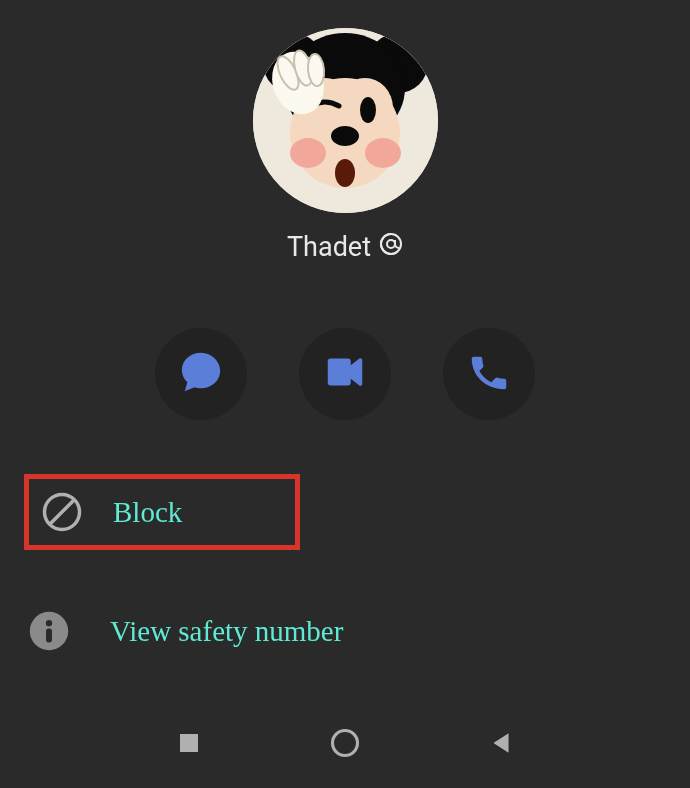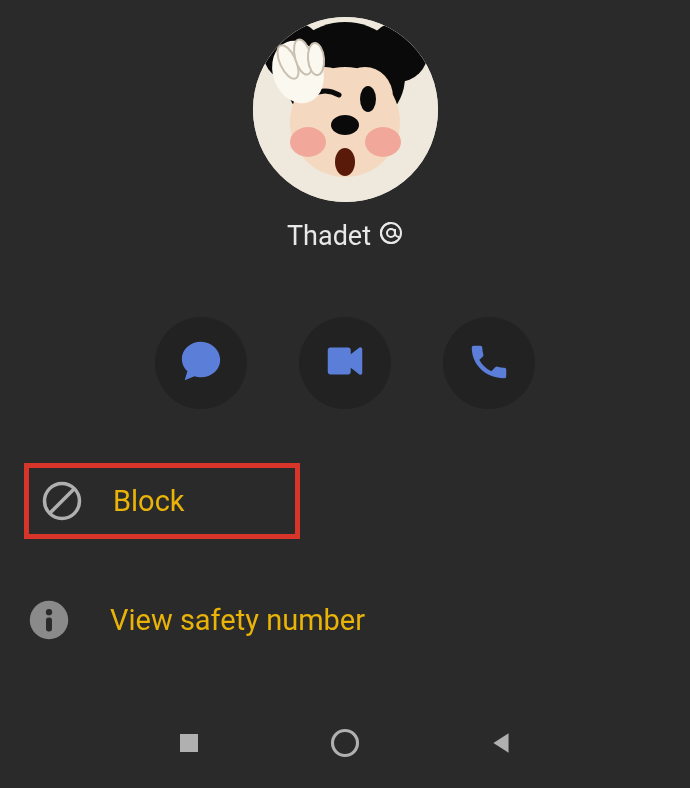--- a/index.html
+++ b/index.html
@@ -13,21 +13,21 @@
       background: #2a2a2a;
       font-family: -apple-system, BlinkMacSystemFont, "Segoe UI", Roboto, sans-serif;
       color: #e8e8e8;
       overflow: hidden;
       position: relative;
     }
     .profile-section {
       display: flex;
       flex-direction: column;
       align-items: center;
-      padding-top: 17px;
+      padding-top: 28px;
     }
     .avatar {
       width: 185px;
       height: 185px;
       border-radius: 50%;
       background: #f0ece4;
       position: relative;
       overflow: hidden;
     }
     .avatar svg {
@@ -82,21 +82,22 @@
     .menu-icon {
       width: 42px;
       height: 42px;
       flex-shrink: 0;
       display: flex;
       align-items: center;
       justify-content: center;
     }
     .menu-label {
       font-size: 29px;
-      color: #eab308;
+      color: #5eead4;
+      font-family: Liberation Serif, serif;
     }
     .menu-item + .menu-item {
       margin-top: 44px;
     }
     .nav-bar {
       position: absolute;
       bottom: 25px;
       left: 0;
       right: 0;
       display: flex;

